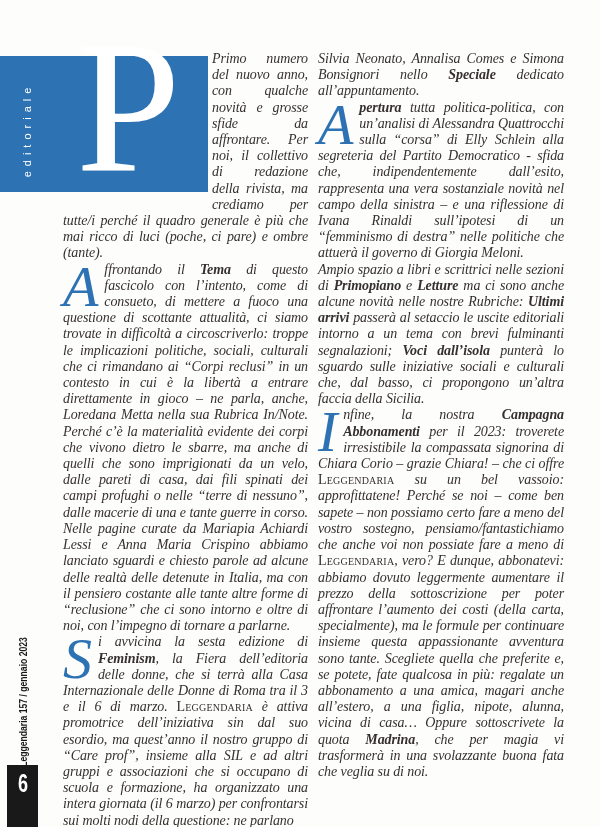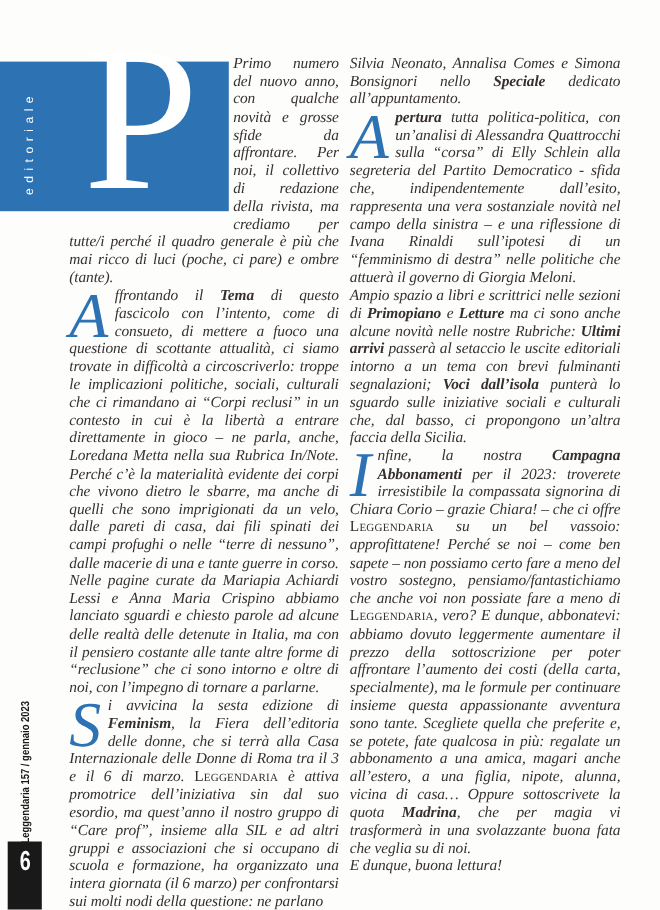--- a/index.html
+++ b/index.html
@@ -97,21 +97,20 @@
       <p class="para"><span class="box-spacer"></span><span>Primo numero del nuovo anno, con qualche novità e grosse sfide da affrontare. Per noi, il collettivo di redazione della rivista, ma crediamo per tutte/i perché il quadro generale è più che mai ricco di luci (poche, ci pare) e ombre (tante).</span></p>
       <p class="para"><span class="dropcap">A</span><span>ffrontando il </span><span class="b">Tema</span><span> di questo fascicolo con l’intento, come di consueto, di mettere a fuoco una questione di scottante attualità, ci siamo trovate in difficoltà a circoscriverlo: troppe le implicazioni politiche, sociali, culturali che ci rimandano ai “Corpi reclusi” in un contesto in cui è la libertà a entrare direttamente in gioco – ne parla, anche, Loredana Metta nella sua Rubrica In/Note. Perché c’è la materialità evidente dei corpi che vivono dietro le sbarre, ma anche di quelli che sono imprigionati da un velo, dalle pareti di casa, dai fili spinati dei campi profughi o nelle “terre di nessuno”, dalle macerie di una e tante guerre in corso. Nelle pagine curate da Mariapia Achiardi Lessi e Anna Maria Crispino abbiamo lanciato sguardi e chiesto parole ad alcune delle realtà delle detenute in Italia, ma con il pensiero costante alle tante altre forme di “reclusione” che ci sono intorno e oltre di noi, con l’impegno di tornare a parlarne.</span></p>
       <p class="para"><span class="dropcap">S</span><span>i avvicina la sesta edizione di </span><span class="b">Feminism</span><span>, la Fiera dell’editoria delle donne, che si terrà alla Casa Internazionale delle Donne di Roma tra il 3 e il 6 di marzo. </span><span class="sc">Leggendaria</span><span> è attiva promotrice dell’iniziativa sin dal suo esordio, ma quest’anno il nostro gruppo di “Care prof”, insieme alla SIL e ad altri gruppi e associazioni che si occupano di scuola e formazione, ha organizzato una intera giornata (il 6 marzo) per confrontarsi sui molti nodi della questione: ne parlano</span></p>
     </div>
 
   <div class="col" id="col-right">
       <p class="para"><span>Silvia Neonato, Annalisa Comes e Simona Bonsignori nello </span><span class="b">Speciale</span><span> dedicato all’appuntamento.</span></p>
       <p class="para"><span class="dropcap">A</span><span class="b">pertura</span><span> tutta politica-politica, con un’analisi di Alessandra Quattrocchi sulla “corsa” di Elly Schlein alla segreteria del Partito Democratico - sfida che, indipendentemente dall’esito, rappresenta una vera sostanziale novità nel campo della sinistra – e una riflessione di Ivana Rinaldi sull’ipotesi di un “femminismo di destra” nelle politiche che attuerà il governo di Giorgia Meloni.</span></p>
       <p class="para"><span>Ampio spazio a libri e scrittrici nelle sezioni di </span><span class="b">Primopiano</span><span> e </span><span class="b">Letture</span><span> ma ci sono anche alcune novità nelle nostre Rubriche: </span><span class="b">Ultimi arrivi</span><span> passerà al setaccio le uscite editoriali intorno a un tema con brevi fulminanti segnalazioni; </span><span class="b">Voci dall’isola</span><span> punterà lo sguardo sulle iniziative sociali e culturali che, dal basso, ci propongono un’altra faccia della Sicilia.</span></p>
       <p class="para"><span class="dropcap">I</span><span>nfine, la nostra </span><span class="b">Campagna Abbonamenti</span><span> per il 2023: troverete irresistibile la compassata signorina di Chiara Corio – grazie Chiara! – che ci offre </span><span class="sc">Leggendaria</span><span> su un bel vassoio: approfittatene! Perché se noi – come ben sapete – non possiamo certo fare a meno del vostro sostegno, pensiamo/fantastichiamo che anche voi non possiate fare a meno di </span><span class="sc">Leggendaria</span><span>, vero? E dunque, abbonatevi: abbiamo dovuto leggermente aumentare il prezzo della sottoscrizione per poter affrontare l’aumento dei costi (della carta, specialmente), ma le formule per continuare insieme questa appassionante avventura sono tante. Scegliete quella che preferite e, se potete, fate qualcosa in più: regalate un abbonamento a una amica, magari anche all’estero, a una figlia, nipote, alunna, vicina di casa… Oppure sottoscrivete la quota </span><span class="b">Madrina</span><span>, che per magia vi trasformerà in una svolazzante buona fata che veglia su di noi.</span></p>
-      <p class="para"><span>E dunque, buona lettura!</span></p>
     </div>
 
   <div class="spine">Leggendaria 157 / gennaio 2023</div>
 
   <div class="pagenum-box">
     <span class="pagenum">6</span>
   </div>
 
 </div>
 

